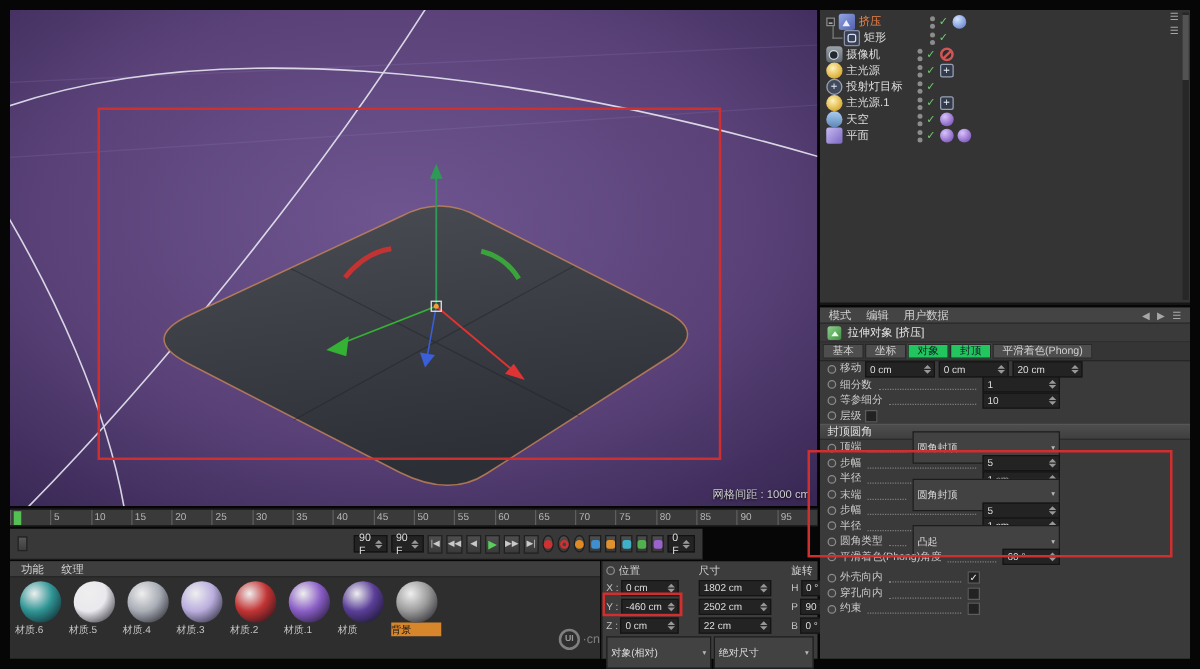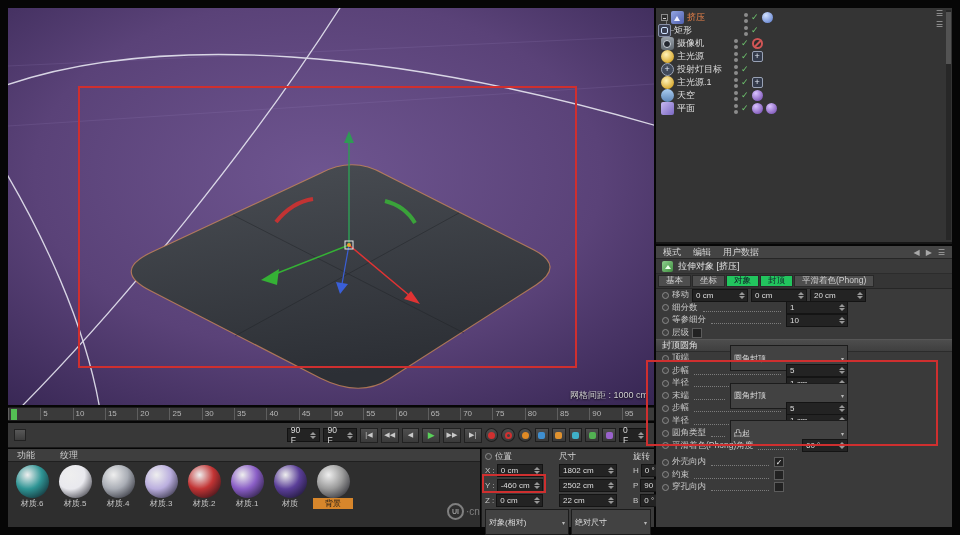--- a/index.html
+++ b/index.html
@@ -12,60 +12,60 @@
   
   .anno{border:2px solid #cf2f2f;z-index:40;pointer-events:none}
   #anno-vp{left:78px;top:86px;width:499px;height:282px}
   #anno-caps{left:646px;top:360px;width:292px;height:86px}
   #anno-y{left:482px;top:474px;width:64px;height:19px}
   
   #ruler{left:8px;top:407px;width:646px;height:14px;background:#3a3a3a;border-top:1px solid #1d1d1d;border-bottom:1px solid #1d1d1d;display:flex}
   .tick{flex:1;border-left:1px solid #5e5e5e;font-size:8px;color:#b5b5b5;padding-left:2px;line-height:12px;overflow:hidden}
   #marker{position:absolute;left:3px;top:1px;width:6px;height:11px;background:#54c054;z-index:2}
   
-  #transport{left:8px;top:423px;width:646px;height:25px;background:#383838;display:flex;align-items:center;gap:3px;padding:0 6px;border-bottom:1px solid #1a1a1a}
+  #transport{left:8px;top:423px;width:554px;height:25px;background:#383838;display:flex;align-items:center;gap:3px;padding:0 6px;border-bottom:1px solid #1a1a1a}
   .tico{width:12px;height:12px;background:linear-gradient(#585858,#3d3d3d);border:1px solid #222}
   .tfld{height:14px;background:#232323;border:1px solid #121212;color:#ddd;display:inline-flex;align-items:center;padding:0 3px;gap:3px;font-size:8.5px}
   .tbtn{width:18px;height:15px;background:linear-gradient(#4e4e4e,#3a3a3a);border:1px solid #212121;color:#c9c9c9;display:flex;align-items:center;justify-content:center;font-size:7px}
   .tbtn.play{color:#5ad05a;font-size:9px}
   .rdot{width:14px;height:14px;border-radius:50%;background:linear-gradient(#4e4e4e,#393939);border:1px solid #1e1e1e;display:flex;align-items:center;justify-content:center}
   .rdot i{width:7px;height:7px;border-radius:50%;background:#d03030;display:block}
   .rdot.ring i{background:transparent;border:2px solid #d03030}
   .rdot.org i{background:#e08a25}
   .kbtn{width:14px;height:14px;background:linear-gradient(#4e4e4e,#383838);border:1px solid #1e1e1e;display:flex;align-items:center;justify-content:center}
   .kbtn i{width:7px;height:7px;border-radius:2px;display:block}
   .k1 i{background:#3f8fd0}.k2 i{background:#e0922f}.k3 i{background:#3fb0c8}.k4 i{background:#52b052}.k5 i{background:#9a62cc}
   
   #mats{left:8px;top:449px;width:472px;height:78px;background:#2e2e2e}
-  .matmenu{height:13px;background:#3e3e3e;display:flex;gap:25px;padding:0 9px;align-items:center;border-bottom:1px solid #1f1f1f;color:#cfcfcf}
+  .matmenu{height:13px;background:#3e3e3e;display:flex;gap:14px;padding:0 9px;align-items:center;border-bottom:1px solid #1f1f1f;color:#cfcfcf}
   .matlist{display:flex;gap:3px;padding:3px 4px 0 4px}
   .mat{width:40px}
   .sphere{width:33px;height:33px;border-radius:50%;margin:0 auto;position:relative;
     background:radial-gradient(circle at 35% 30%, rgba(255,255,255,.92) 0%, var(--c) 45%, rgba(5,5,15,.92) 104%)}
-  .matlabel{font-size:8px;color:#c5c5c5;text-align:center;height:11px;line-height:11px;overflow:hidden;white-space:nowrap}
+  .matlabel{font-size:8px;color:#c5c5c5;height:11px;line-height:11px;overflow:hidden;white-space:nowrap}
   .matlabel.sel{background:#d7862b;color:#131313}
   
   #coords{left:481px;top:449px;width:173px;height:78px;background:#3c3c3c;padding:2px 3px;border-left:1px solid #1a1a1a}
   .cgrid{display:grid;grid-template-columns:58px 58px 47px;gap:16px;margin-bottom:2px;align-items:center}
   .chead{display:flex;align-items:center;gap:3px;color:#d5d5d5;font-size:8.5px;height:11px}
   .ccell{display:flex;align-items:center;gap:2px}
   .clab{font-size:8px;color:#c5c5c5;flex:0 0 auto}
   .fld{background:#232323;border:1px solid #141414;height:13px;display:inline-flex;align-items:center;justify-content:space-between;padding:0 2px 0 3px;color:#dedede;font-size:8px;gap:2px;flex:1;min-width:0;overflow:hidden;white-space:nowrap}
   .spin{display:flex;flex-direction:column;gap:1px;align-items:center;flex:0 0 auto}
   .spin b{width:0;height:0;border-left:3px solid transparent;border-right:3px solid transparent;display:block}
   .spin b.u{border-bottom:3px solid #989898}
   .spin b.d{border-top:3px solid #989898}
   .dd{background:#424242;border:1px solid #1c1c1c;height:13px;display:inline-flex;align-items:center;justify-content:space-between;padding:12px 3px;color:#dedede;font-size:8px;gap:20px;white-space:nowrap;overflow:hidden}
   .car{font-size:6px;color:#b8b8b8}
   .applybtn{height:13px;width:58px;background:linear-gradient(#5a5a5a,#424242);border:1px solid #1c1c1c;color:#e2e2e2;display:flex;align-items:center;justify-content:center;font-size:8.5px}
   
   #om{left:656px;top:8px;width:296px;height:236px;background:#343434;border-bottom:2px solid #161616}
   .omrows{padding-top:3px}
   .omrow{height:13px;display:flex;align-items:center;gap:3px;padding-left:5px;position:relative;font-size:9px;color:#dedede}
-  .omrow.child{padding-left:2px}
+  .omrow.child{padding-left:19px}
   .omrow.child::before{content:"";position:absolute;left:10px;top:-3px;width:7px;height:9px;border-left:1px solid #7a7a7a;border-bottom:1px solid #7a7a7a}
   .exp{width:7px;height:7px;border:1px solid #8a8a8a;background:#2d2d2d;position:relative;flex:0 0 auto}
   .exp::after{content:"";position:absolute;left:1px;top:2.5px;width:3px;height:1px;background:#ccc}
   .olabel{white-space:nowrap}
   .olabel.hot{color:#e8824a}
   .omright{position:absolute;left:78px;display:flex;align-items:center;gap:3px}
   .vdots{display:flex;flex-direction:column;gap:2px}
   .vdots i{width:4px;height:4px;border-radius:50%;background:#8c8c8c;display:block}
   .omchk{color:#6fc76f;font-size:9px;line-height:9px}
   .ic{width:13px;height:13px;border-radius:2px;flex:0 0 auto;position:relative}
@@ -688,27 +688,27 @@
 
     <div style="height:4px"></div>
     <div class="arow cbrow2">
       <span class="adot"></span>
       <span>外壳向内</span>
       <span class="lead"></span>
       <span class="cb">✓</span>
     </div>
     <div class="arow cbrow2">
       <span class="adot"></span>
+      <span>穿孔向内</span>
+      <span class="lead"></span>
+      <span class="cb"></span>
+    </div>
+    <div class="arow cbrow2">
+      <span class="adot"></span>
       <span>约束</span>
-      <span class="lead"></span>
-      <span class="cb"></span>
-    </div>
-    <div class="arow cbrow2">
-      <span class="adot"></span>
-      <span>穿孔向内</span>
       <span class="lead"></span>
       <span class="cb"></span>
     </div>
   </div>
 
   <div id="anno-vp" class="abs anno"></div>
   <div id="anno-caps" class="abs anno"></div>
   <div id="anno-y" class="abs anno"></div>
 
   <div id="wm" class="abs">

